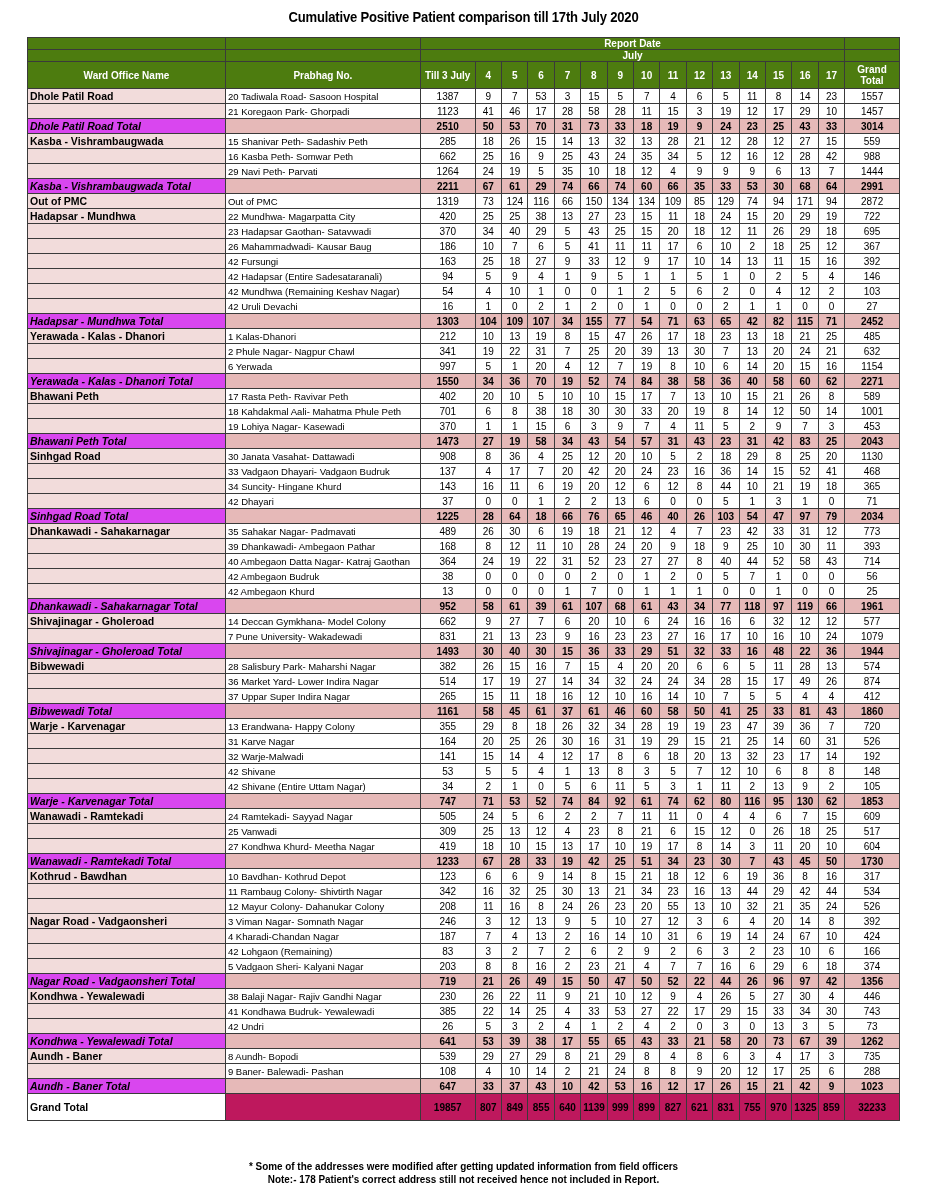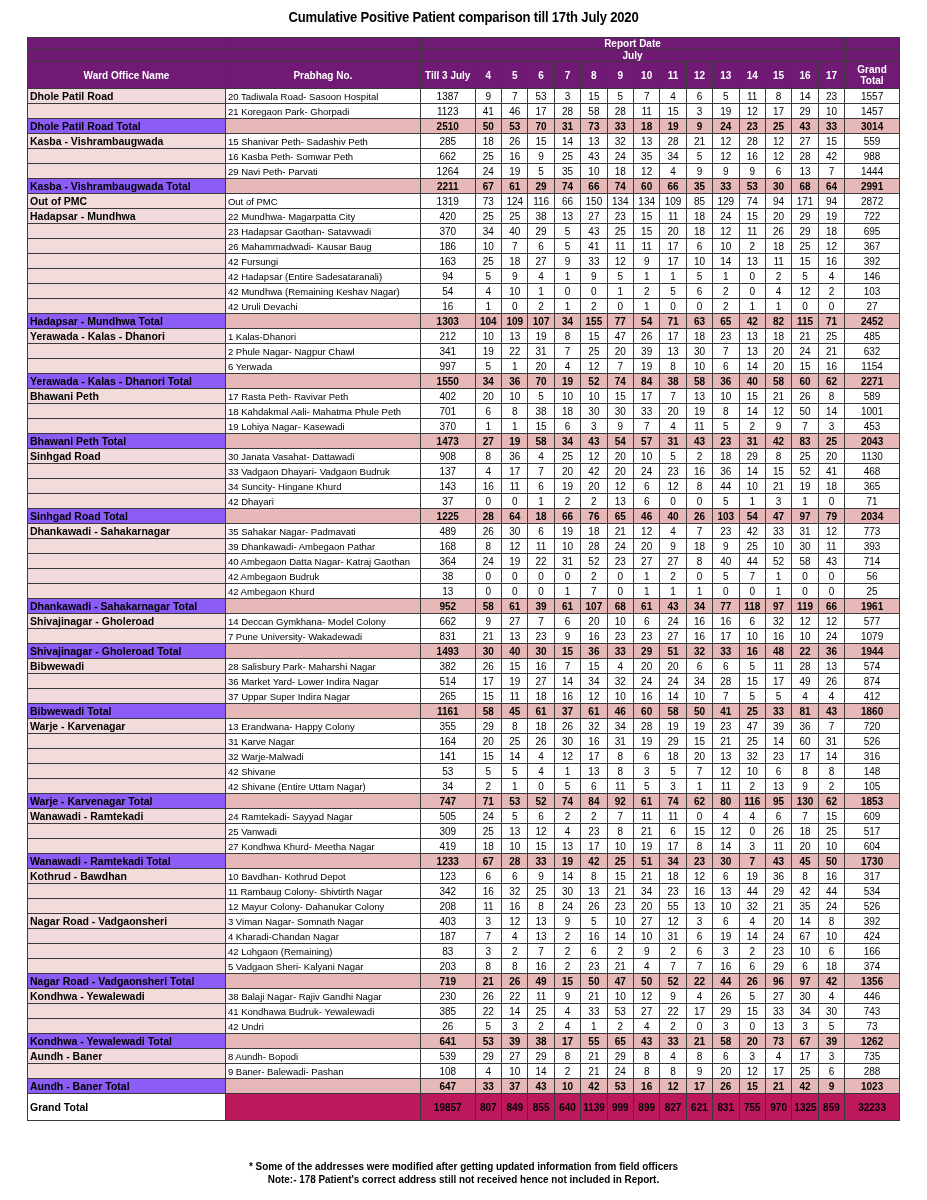--- a/index.html
+++ b/index.html
@@ -1,26 +1,26 @@
 <!DOCTYPE html>
 <html><head>
 <meta charset="utf-8">
 <style>
   html, body { margin: 0; padding: 0; background: #ffffff; }
   body { width: 927px; height: 1200px; position: relative; font-family: "Liberation Sans", "DejaVu Sans", sans-serif; color: #000; }
   .title { position: absolute; top: 9px; left: 0; width: 927px; text-align: center; font-weight: bold; font-size: 14.5px; letter-spacing: -0.2px; transform: scaleX(0.9); }
   table.rpt { position: absolute; top: 37px; left: 27px; width: 873px; border-collapse: collapse; table-layout: fixed; font-size: 10px; }
   table.rpt td, table.rpt th { border: 1px solid #3a3a3a; padding: 0 2px; height: 14px; line-height: 13px; white-space: nowrap; overflow: hidden; }
-  th.hd { background: #701a75; color: #fff; font-weight: bold; text-align: center; font-size: 10px; }
+  th.hd { background: #4d7c0f; color: #fff; font-weight: bold; text-align: center; font-size: 10px; }
   th.hd.small { height: 11px; line-height: 11px; }
   td.ward { background: #f2dcdb; font-weight: bold; font-size: 10.5px; }
   td.prab { background: #fff; font-size: 9.5px; }
   td.num { text-align: center; background: #fff; }
   tr.total td { background: #e6b9b8; font-weight: bold; }
-  tr.total td.ward { background: #8b5cf6; }
+  tr.total td.ward { background: #d946ef; font-style: italic; }
   tr.grand td { background: #be185d; font-weight: bold; height: 26px; }
   tr.grand td.ward { background: #fff; }
   .note { position: absolute; left: 0; width: 927px; text-align: center; font-weight: bold; font-size: 11px; transform: scaleX(0.9); }
   .note1 { top: 1160px; }
   .note2 { top: 1173px; }
 </style>
 </head>
 <body>
 
 <div class="title">Cumulative Positive Patient comparison till 17th July 2020</div>
@@ -972,21 +972,21 @@
         <td class="num">17</td>
         <td class="num">8</td>
         <td class="num">6</td>
         <td class="num">18</td>
         <td class="num">20</td>
         <td class="num">13</td>
         <td class="num">32</td>
         <td class="num">23</td>
         <td class="num">17</td>
         <td class="num">14</td>
-        <td class="num">316</td>
+        <td class="num">192</td>
       </tr>
       <tr class="data">
         <td class="ward"></td>
         <td class="prab">42 Shivane</td>
         <td class="num">53</td>
         <td class="num">5</td>
         <td class="num">5</td>
         <td class="num">4</td>
         <td class="num">1</td>
         <td class="num">13</td>
@@ -1177,21 +1177,21 @@
         <td class="num">10</td>
         <td class="num">32</td>
         <td class="num">21</td>
         <td class="num">35</td>
         <td class="num">24</td>
         <td class="num">526</td>
       </tr>
       <tr class="data">
         <td class="ward">Nagar Road - Vadgaonsheri</td>
         <td class="prab">3 Viman Nagar- Somnath Nagar</td>
-        <td class="num">403</td>
+        <td class="num">246</td>
         <td class="num">3</td>
         <td class="num">12</td>
         <td class="num">13</td>
         <td class="num">9</td>
         <td class="num">5</td>
         <td class="num">10</td>
         <td class="num">27</td>
         <td class="num">12</td>
         <td class="num">3</td>
         <td class="num">6</td>

